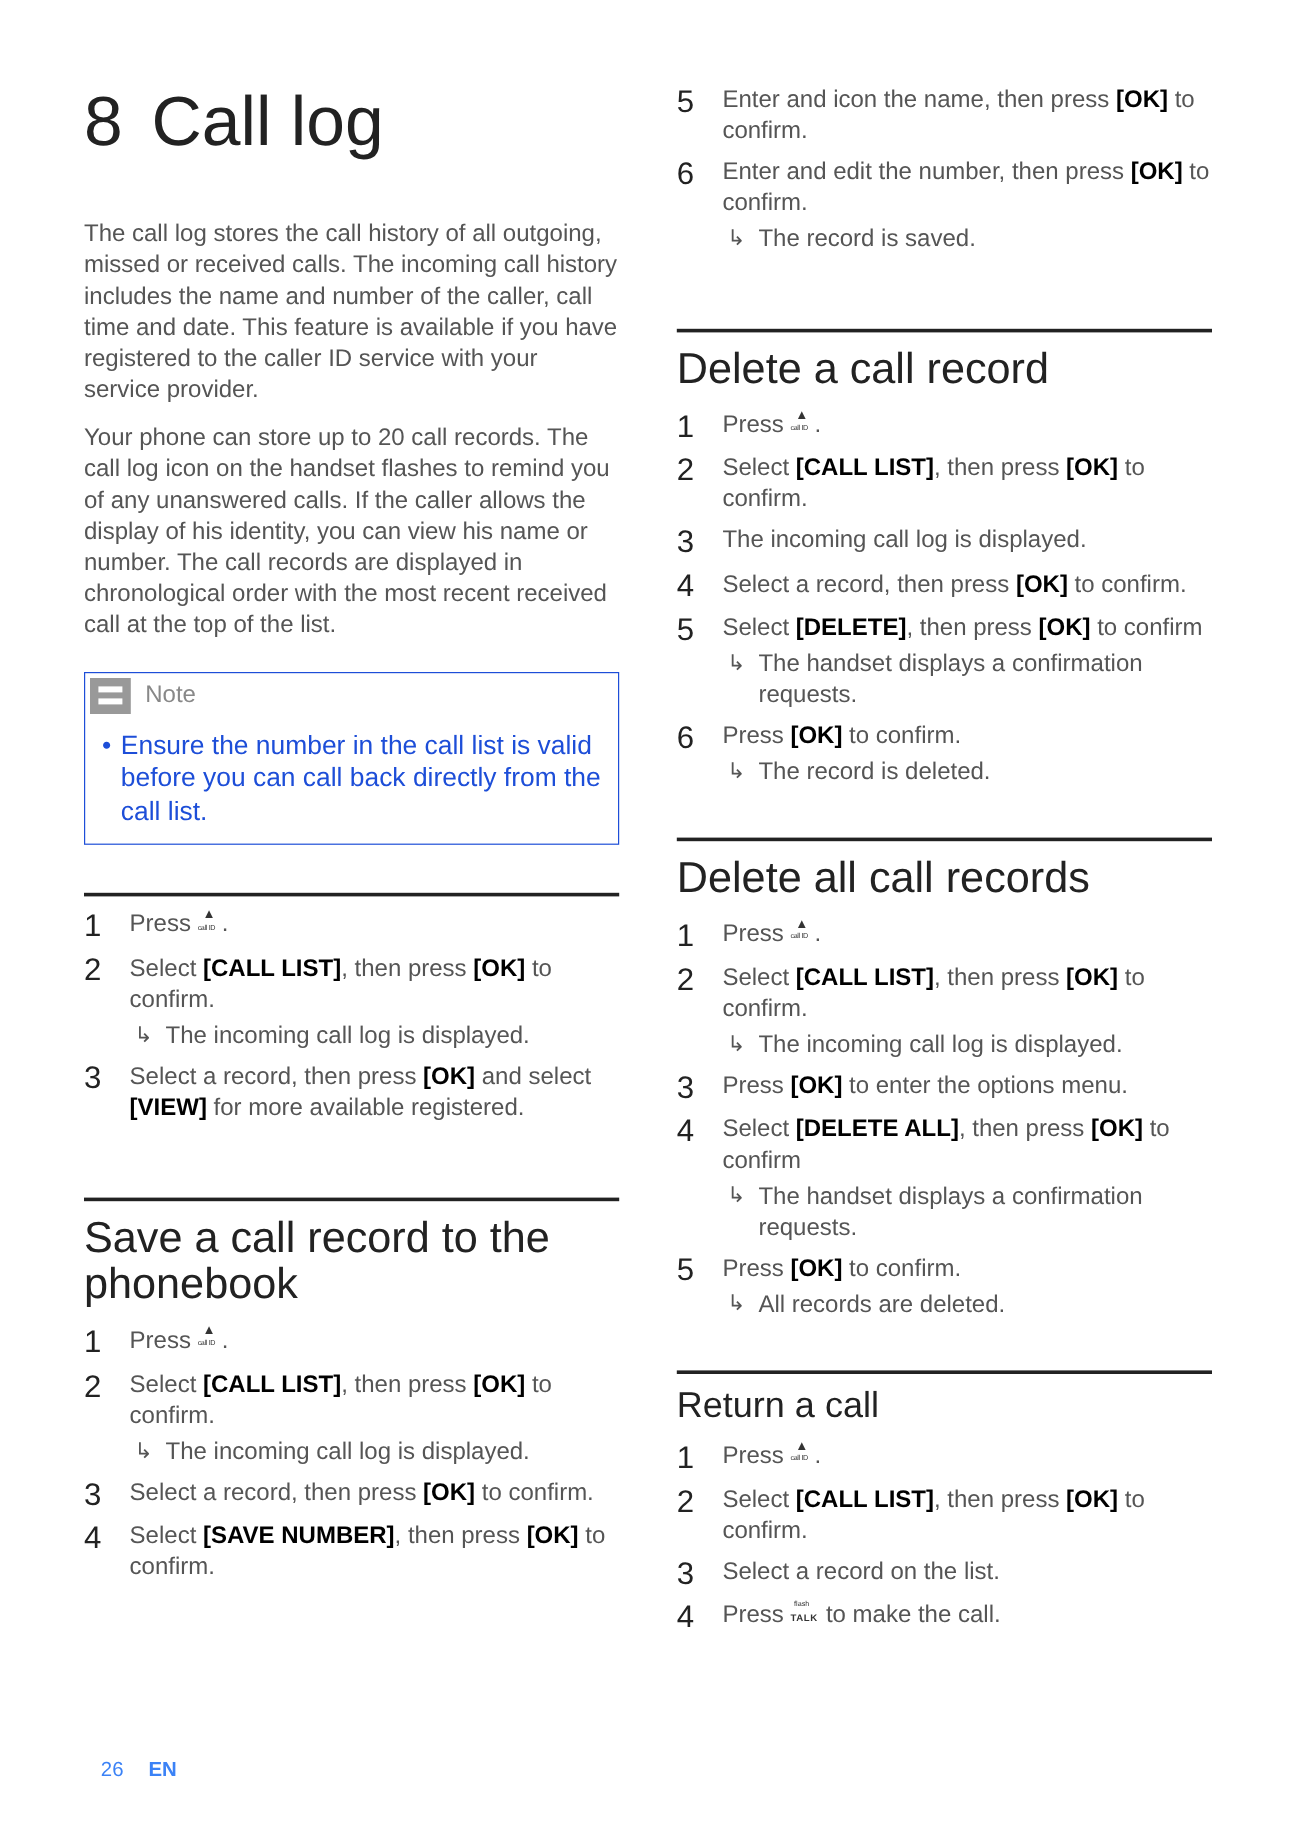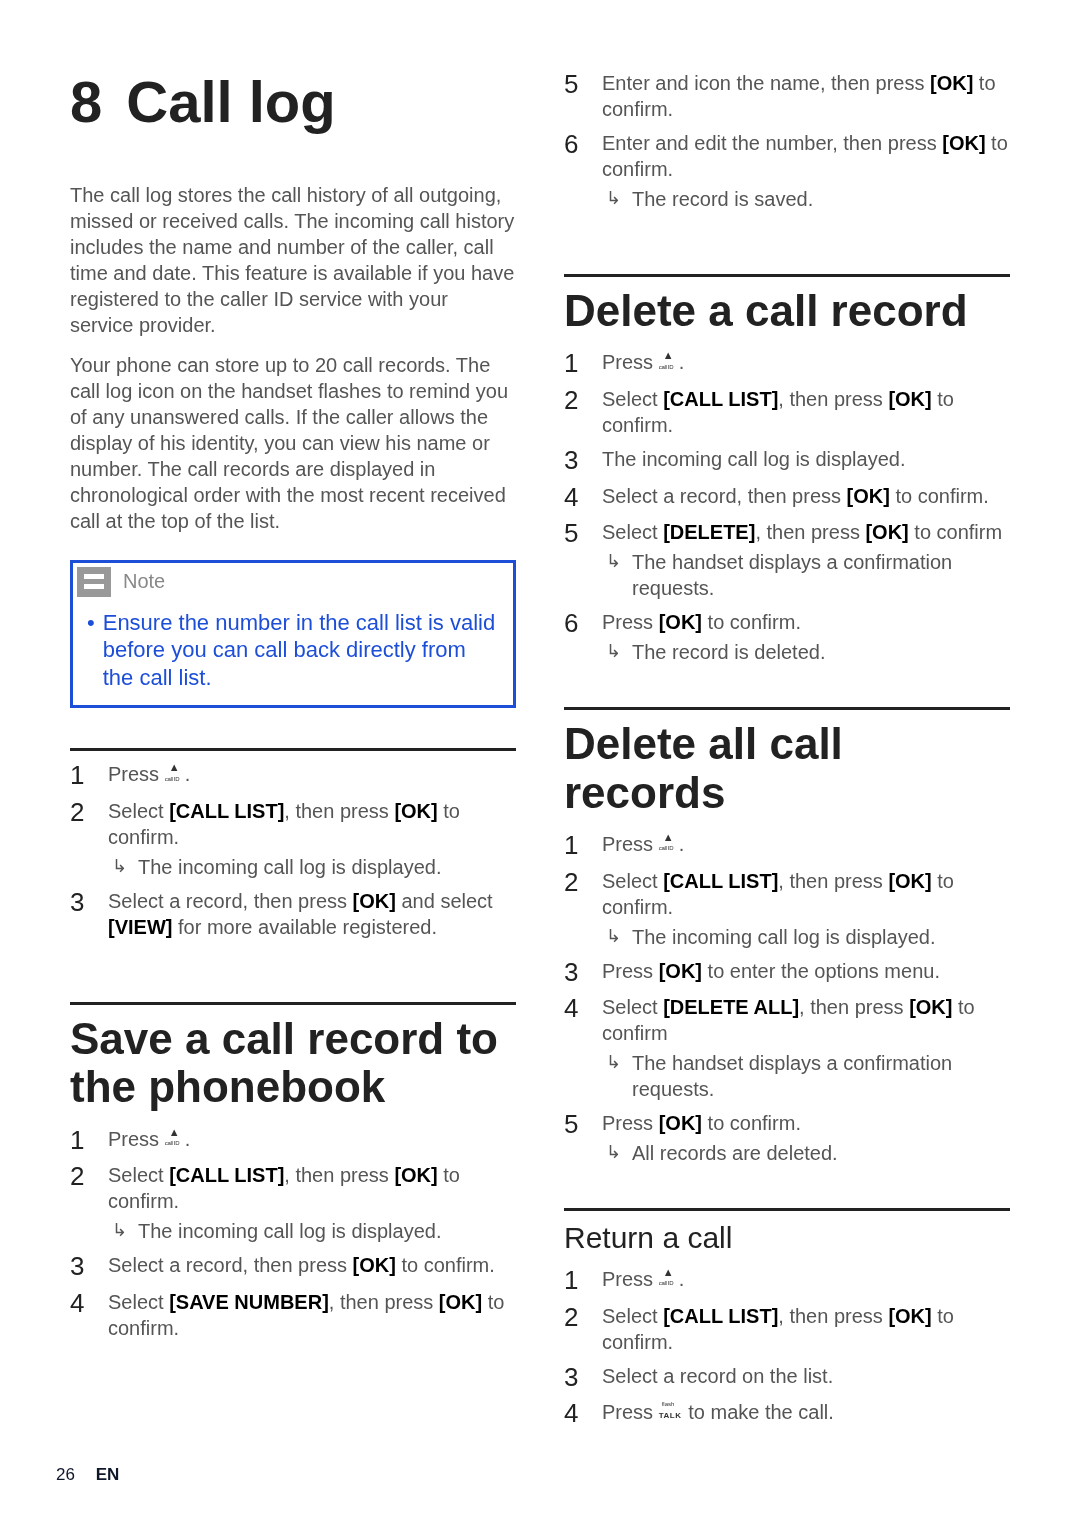--- a/index.html
+++ b/index.html
@@ -19,37 +19,37 @@
   .columns {
     display: flex;
     gap: 48px;
   }
   .col {
     flex: 1;
     min-width: 0;
   }
   .chapter-title {
     font-size: 58px;
-    font-weight: 700;
+    font-weight: 400;
     color: #222;
     margin-bottom: 48px;
     line-height: 1.1;
   }
   .chapter-num {
     display: inline-block;
     margin-right: 24px;
   }
   .intro-para {
     font-size: 20px;
     line-height: 1.3;
     color: #555;
     margin-bottom: 14px;
   }
   .note-box {
-    border: 3px solid #1d4ed8;
+    border: 1px solid #1d4ed8;
     margin-top: 26px;
     margin-bottom: 40px;
   }
   .note-header {
     display: flex;
     align-items: center;
     gap: 12px;
     padding: 4px 8px 4px 4px;
   }
   .note-icon {
@@ -87,22 +87,22 @@
   .note-body .bullet::before {
     content: "•";
     flex-shrink: 0;
   }
   .section-rule {
     border: none;
     border-top: 3px solid #222;
     margin-bottom: 10px;
   }
   .section-title {
-    font-size: 44px;
-    font-weight: 700;
+    font-size: 36px;
+    font-weight: 400;
     color: #222;
     line-height: 1.1;
     margin-bottom: 14px;
   }
   .sub-title {
     font-size: 30px;
     font-weight: 400;
     color: #222;
     line-height: 1.1;
     margin-bottom: 12px;
@@ -194,23 +194,23 @@
     bottom: -2px;
     left: 0;
     font-size: 8px;
     font-weight: 700;
     color: #333;
     letter-spacing: 0.5px;
   }
   .footer {
     position: absolute;
     bottom: 42px;
-    left: 56px;
+    left: 84px;
     font-size: 17px;
-    color: #0f172a;
+    color: #3b82f6;
   }
   .footer .page {
     margin-right: 16px;
   }
   .footer .lang {
     font-weight: 700;
   }
   .section-gap {
     height: 34px;
   }

